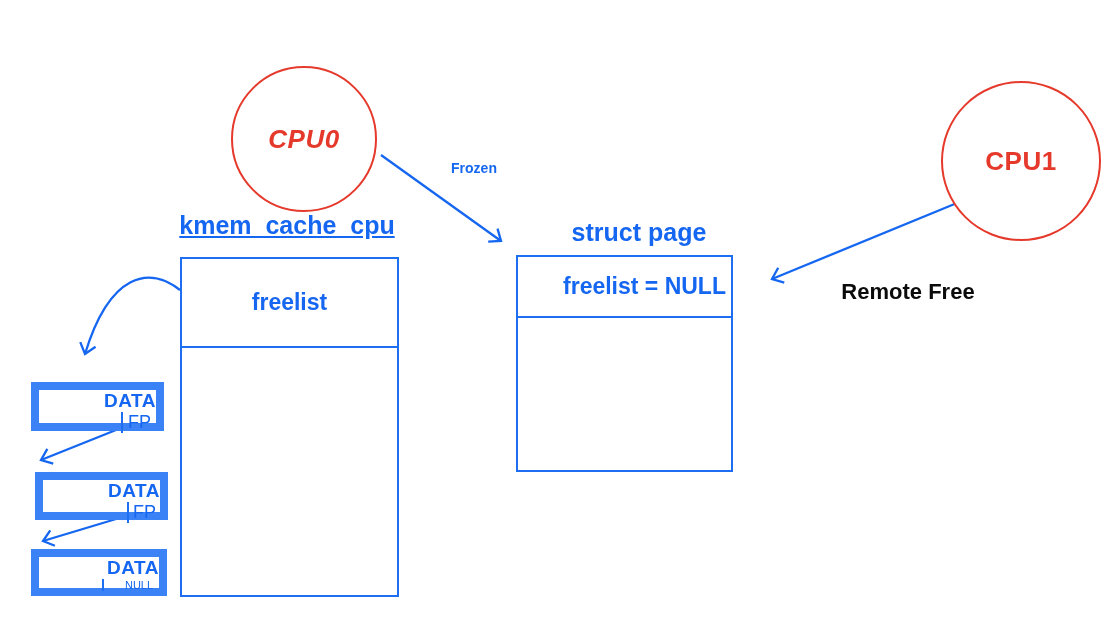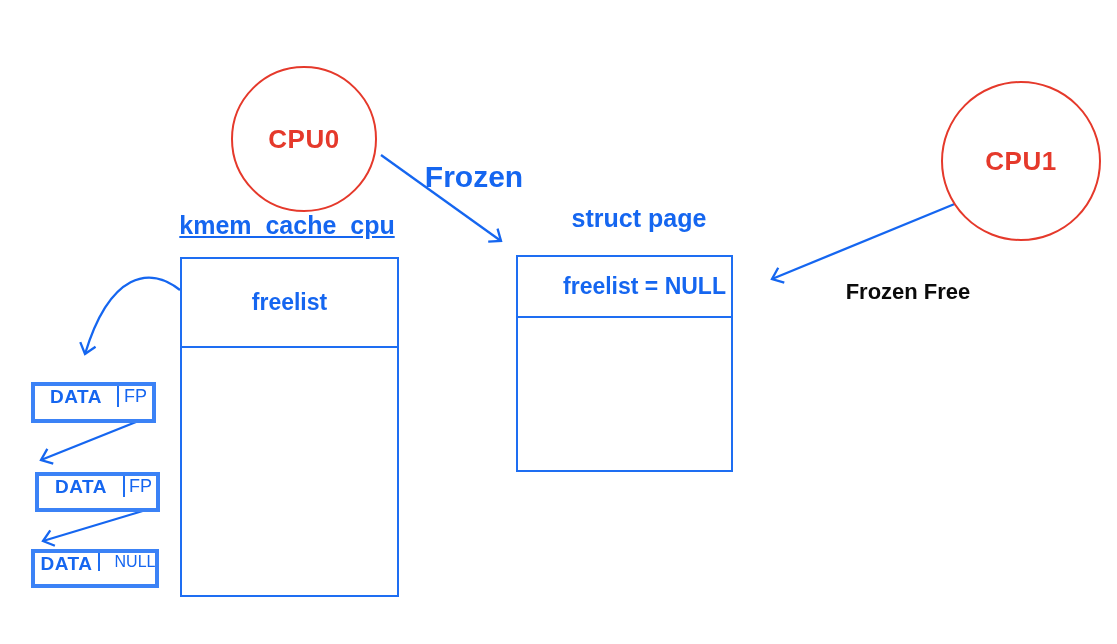--- a/index.html
+++ b/index.html
@@ -12,21 +12,21 @@
 
   
   .cpu-circle {
     border: 2px solid #e5392b; border-radius: 50%;
     background: #ffffff;
     display: flex; align-items: center; justify-content: center;
   }
   .cpu-circle .cpu-label {
     color: #e5392b; font-weight: bold; font-size: 26px; letter-spacing: 0.5px;
   }
-  #cpu0 { left: 231px; top: 66px; width: 142px; height: 142px; }
+  #cpu0 { left: 231px; top: 66px; width: 142px; height: 142px; font-style: italic; }
   #cpu1 { left: 941px; top: 81px; width: 156px; height: 156px; }
 
   
   .struct-box {
     border: 2px solid #1e6ef2; background: #ffffff;
     display: flex; flex-direction: column;
   }
   #kmem-box   { left: 180px; top: 257px; width: 215px; height: 336px; justify-content: space-between; }
   #struct-box { left: 516px; top: 255px; width: 213px; height: 213px; }
   .struct-header {
@@ -37,45 +37,45 @@
   #kmem-box .struct-header   { height: 87px; }
   #struct-box .struct-header { height: 59px; padding-left: 40px; }
   .struct-body { flex: 1; }
 
   
   .box-title {
     color: #1566f0; font-weight: bold; font-size: 25px;
     transform: translateX(-50%); white-space: nowrap;
   }
   #kmem-title   { left: 287px; top: 211px; text-decoration: underline; }
-  #struct-title { left: 639px; top: 204px; }
+  #struct-title { left: 639px; top: 218px; }
   .edge-label { font-weight: bold; white-space: nowrap; transform: translateX(-50%); }
-  #frozen-label { left: 474px; top: 160px; color: #1566f0; font-size: 30px; }
+  #frozen-label { left: 474px; top: 160px; color: #1566f0; font-size: 14px; }
   #remote-label { left: 908px; top: 279px; color: #0b0b0b; font-size: 22px; }
 
   
   .mem-block {
-    border: 4px solid #3b82f6; background: #ffffff;
-    display: flex; align-items: flex-start;
+    border: 8px solid #3b82f6; background: #ffffff;
+    display: flex; align-items: flex-end; flex-direction: column;
   }
   #block-0 { left: 31px; top: 382px; width: 117px; height: 33px; }
   #block-1 { left: 35px; top: 472px; width: 117px; height: 32px; }
   #block-2 { left: 31px; top: 549px; width: 120px; height: 31px; }
   .mem-data {
     flex: 1; display: flex; align-items: center; justify-content: center;
     color: #1566f0; font-weight: bold; font-size: 19px; letter-spacing: 0.5px;
   }
   .mem-ptr {
     border-left: 2px solid #1e6ef2;
     display: flex; align-items: center; justify-content: center;
     color: #1566f0; font-weight: normal; font-size: 18px;
   }
   #block-0 .mem-ptr { width: 33px; }
   #block-1 .mem-ptr { width: 31px; }
-  #block-2 .mem-ptr { width: 40px; font-size: 16px; letter-spacing: 0; padding-left: 15px; }
+  #block-2 .mem-ptr { width: 40px; font-size: 11px; letter-spacing: 0; padding-left: 15px; }
 
   
   #arrows { left: 0; top: 0; width: 1117px; height: 644px; pointer-events: none; }
   .arrow-line { stroke: #1566f0; stroke-width: 2.3; fill: none; }
 </style>
 </head>
 <body>
 
 <div class="abs" id="arrows-wrap" style="left:0;top:0;">
   <svg id="arrows" class="abs" width="1117" height="644" viewBox="0 0 1117 644">
@@ -106,21 +106,21 @@
   <div class="struct-header">freelist</div>
   <div class="struct-body"></div>
 </div>
 
 <div class="abs struct-box" id="struct-box">
   <div class="struct-header">freelist = NULL</div>
   <div class="struct-body"></div>
 </div>
 
 <div class="abs edge-label" id="frozen-label">Frozen</div>
-<div class="abs edge-label" id="remote-label">Frozen Free</div>
+<div class="abs edge-label" id="remote-label">Remote Free</div>
 
 <div class="abs mem-block" id="block-0">
   <div class="mem-data">DATA</div>
   <div class="mem-ptr">FP</div>
 </div>
 <div class="abs mem-block" id="block-1">
   <div class="mem-data">DATA</div>
   <div class="mem-ptr">FP</div>
 </div>
 <div class="abs mem-block" id="block-2">

